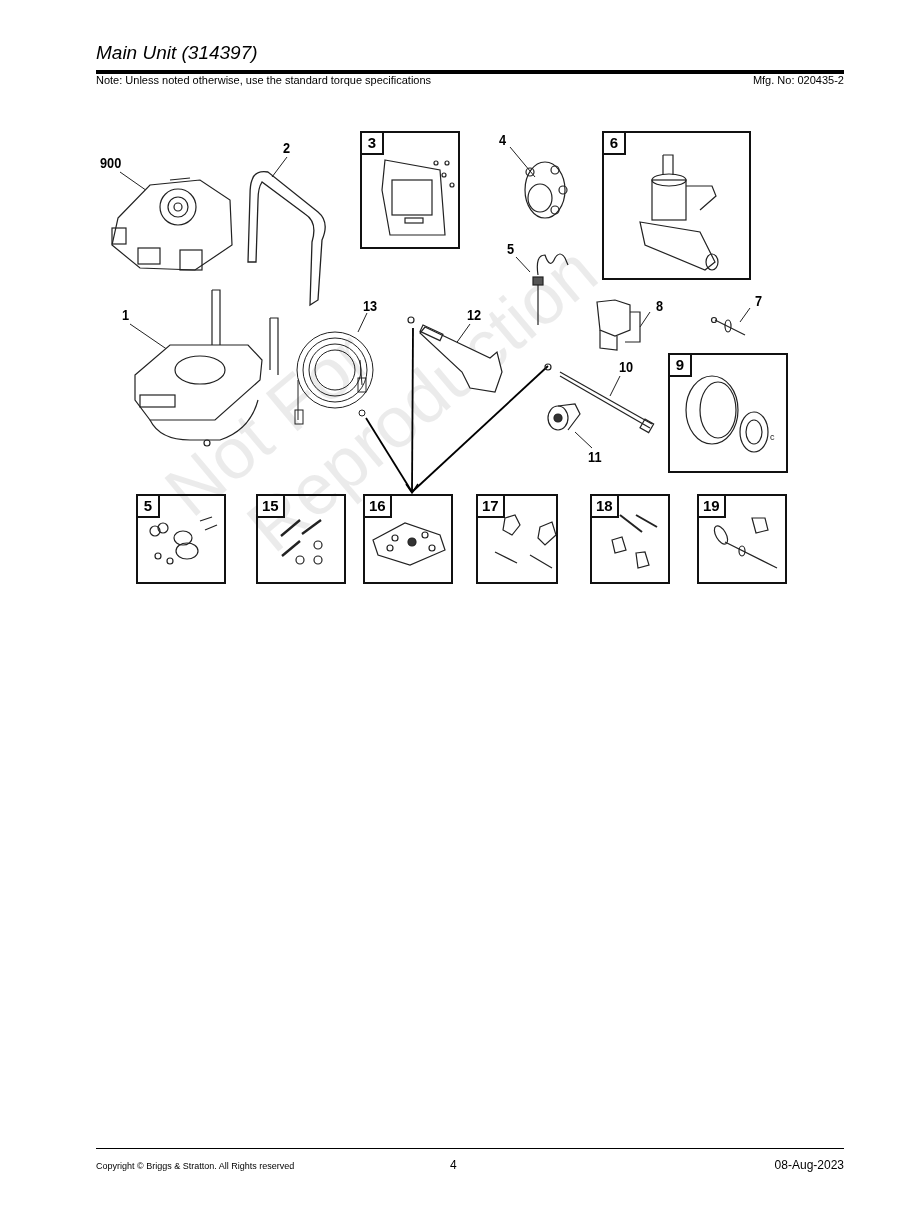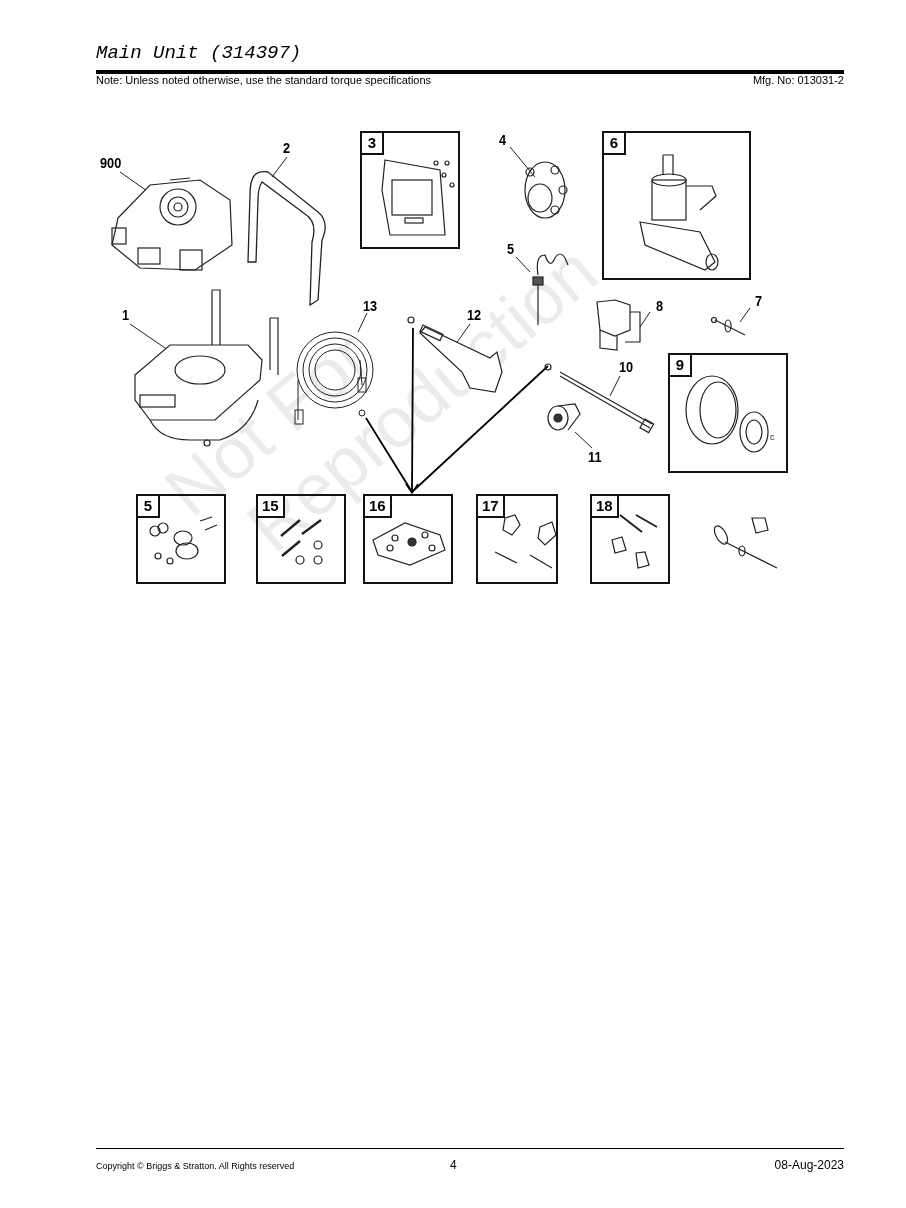--- a/index.html
+++ b/index.html
@@ -1,19 +1,19 @@
 <!DOCTYPE html>
 <html><head>
 <meta charset="utf-8">
 <style>
   * { box-sizing: border-box; margin: 0; padding: 0; }
   html, body { width: 906px; height: 1208px; background: #ffffff; overflow: hidden; }
   body { position: relative; font-family: "Liberation Sans", sans-serif; color: #000; }
 
-  .page-title { position: absolute; left: 96px; top: 42px; font-size: 19px; font-style: italic; font-family: Liberation Mono, monospace; }
+  .page-title { position: absolute; left: 96px; top: 42px; font-size: 19px; font-style: italic; font-family: Liberation Sans, sans-serif; }
   .title-rule { position: absolute; left: 96px; top: 70px; width: 748px; height: 4px; background: #000; }
   .note { position: absolute; left: 96px; top: 74px; font-size: 11px; }
   .mfg { position: absolute; right: 62px; top: 74px; font-size: 11px; }
 
   .diagram { position: absolute; left: 0; top: 0; width: 906px; height: 700px; }
   .diagram svg { position: absolute; left: 0; top: 0; }
 
   .callout { position: absolute; font-family: "Liberation Sans", sans-serif; font-weight: bold; font-size: 15px; transform: scaleX(0.85); transform-origin: left top; }
 
   .part-box { position: absolute; border: 2px solid #111; background: transparent; }
@@ -25,21 +25,21 @@
   .copyright { position: absolute; left: 96px; top: 1161px; font-size: 9px; }
   .page-num { position: absolute; left: 450px; top: 1158px; font-size: 12px; }
   .date { position: absolute; right: 62px; top: 1158px; font-size: 12px; margin-left: 44px; }
 </style>
 </head>
 <body>
 
 <div class="page-title">Main Unit (314397)</div>
 <div class="title-rule"></div>
 <div class="note">Note: Unless noted otherwise, use the standard torque specifications</div>
-<div class="mfg">Mfg. No: 013031-2</div>
+<div class="mfg">Mfg. No: 020435-2</div>
 
 <div class="watermark">
   <div>Not For</div>
   <div style="padding-left:40px">Reproduction</div>
 </div>
 
 <div class="diagram">
   <svg width="906" height="700" viewBox="0 0 906 700" fill="none" stroke="#222" stroke-width="1.2">
 
     <g stroke="#222" stroke-width="1">
@@ -253,18 +253,21 @@
   </div>
   <div class="part-box" style="left:363px;top:494px;width:90px;height:90px">
     <div class="num">16</div>
   </div>
   <div class="part-box" style="left:476px;top:494px;width:82px;height:90px">
     <div class="num">17</div>
   </div>
   <div class="part-box" style="left:590px;top:494px;width:80px;height:90px">
     <div class="num">18</div>
   </div>
+  <div class="part-box" style="left:697px;top:494px;width:90px;height:90px">
+    <div class="num">19</div>
+  </div>
 </div>
 
 <div class="footer-rule"></div>
 <div class="copyright">Copyright ©  Briggs &amp; Stratton. All Rights reserved</div>
 <div class="page-num">4</div>
 <div class="date">08-Aug-2023</div>
 
 </body></html>

